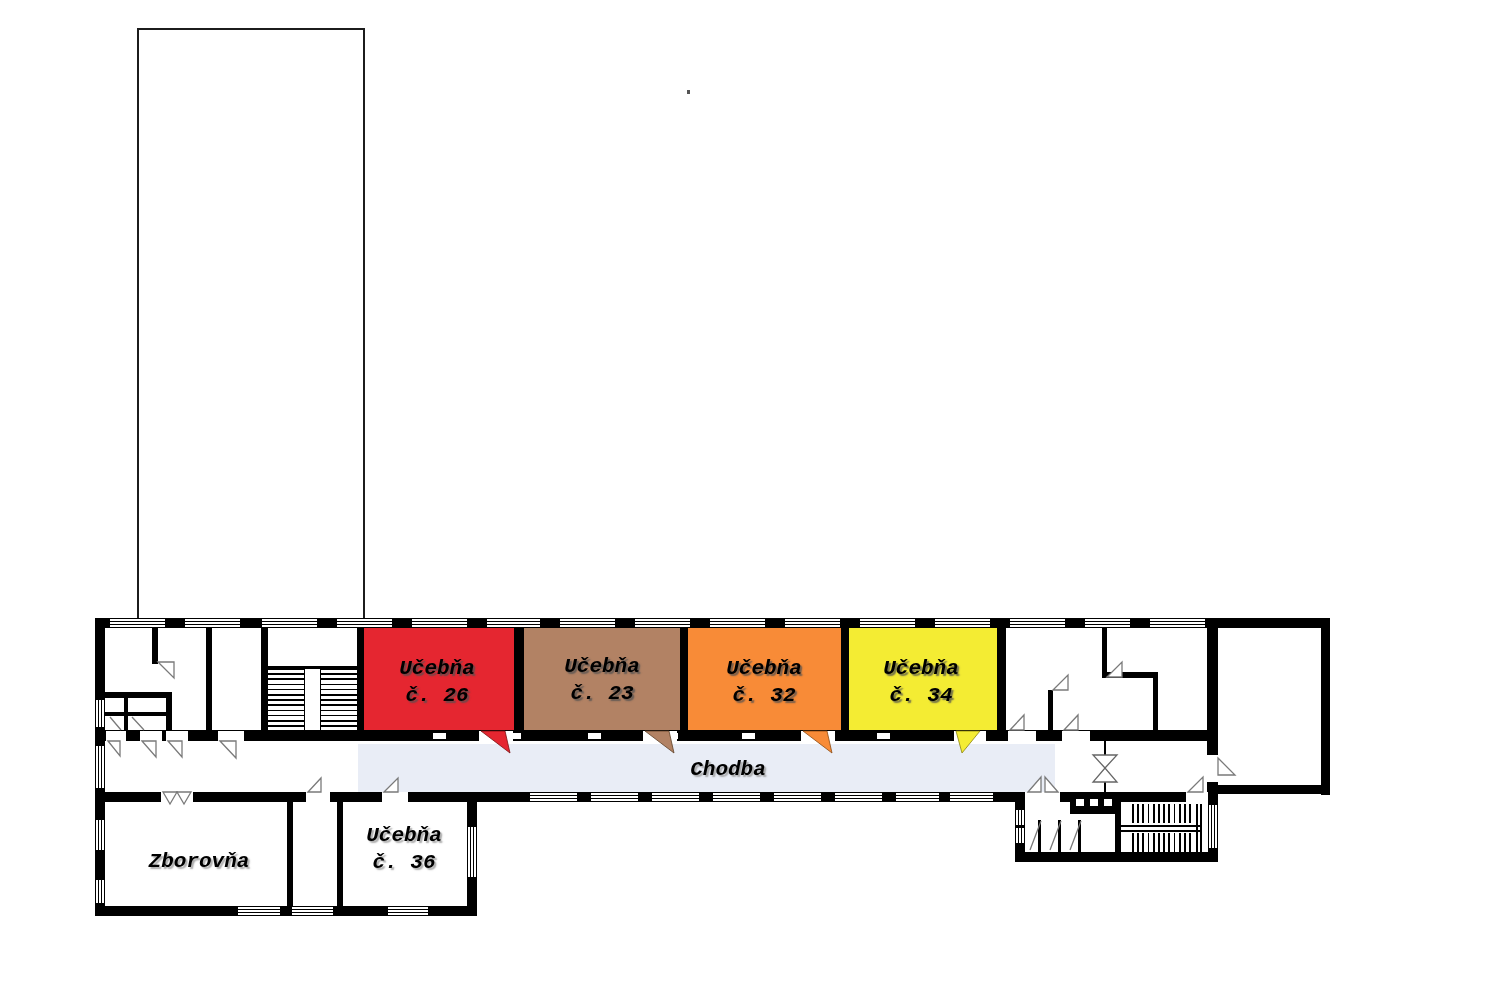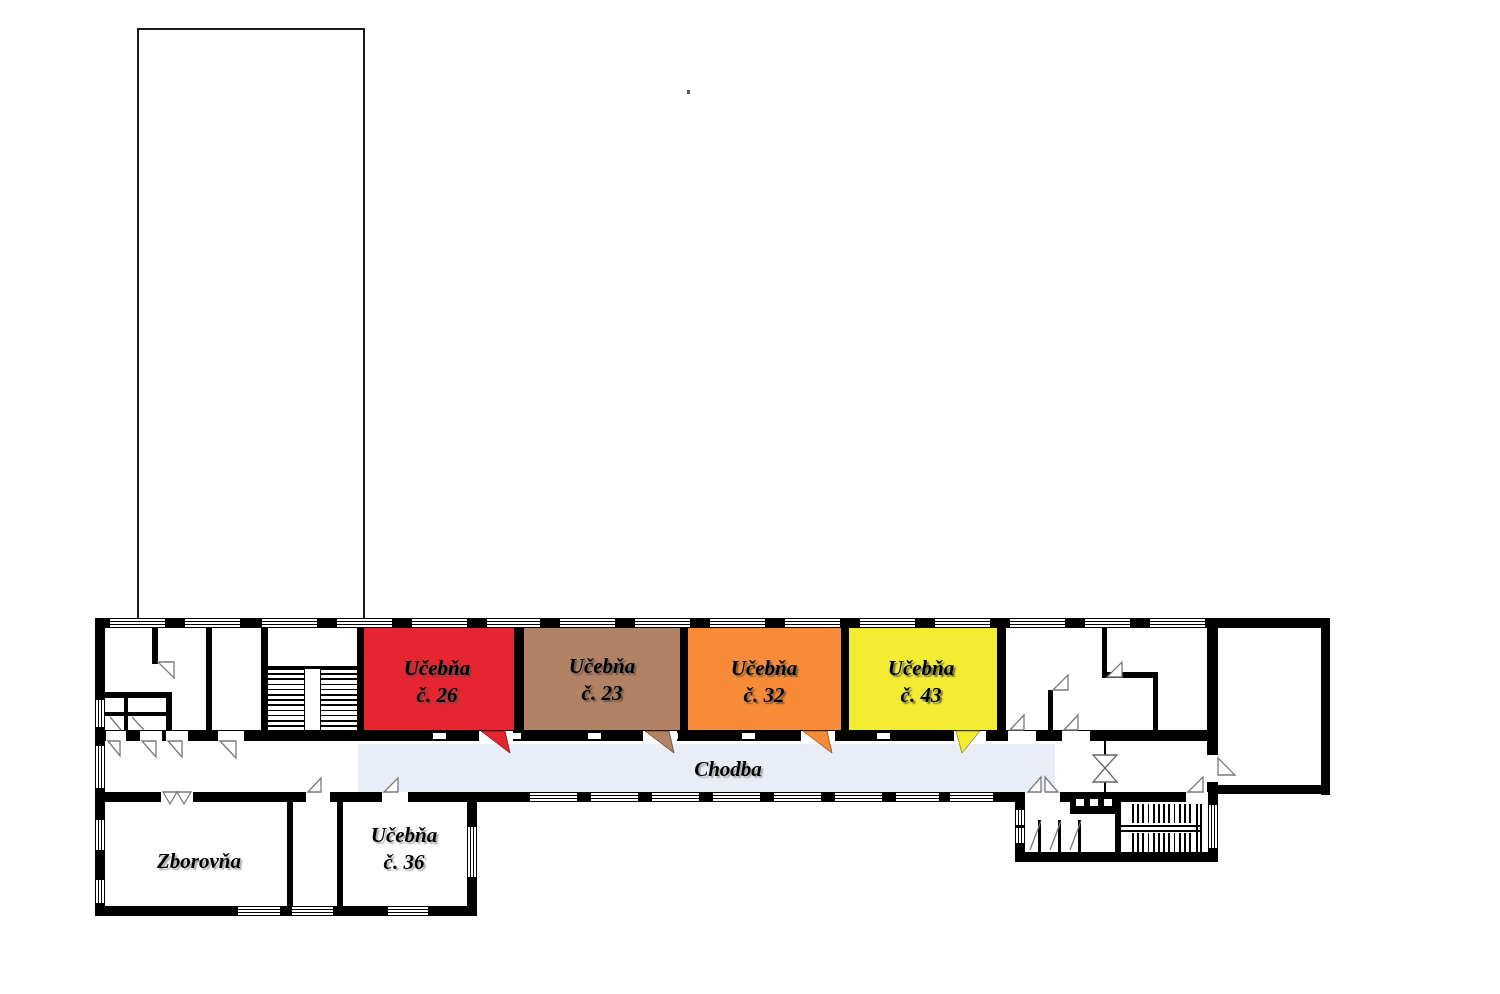--- a/index.html
+++ b/index.html
@@ -1,17 +1,17 @@
 <!DOCTYPE html>
 <html><head>
 <meta charset="utf-8">
 <style>
   html,body{margin:0;padding:0;background:#fff;}
   .canvas{position:relative;width:1500px;height:994px;background:#fff;overflow:hidden;
-          font-family:Liberation Serif, serif;}
+          font-family:Liberation Mono, monospace;}
   .abs{position:absolute;}
   .w{position:absolute;background:#000;}
   .gap{position:absolute;background:#fff;}
   .notch{position:absolute;background:#fff;}
   
   .winH{position:absolute;height:8px;background:linear-gradient(to bottom,
         #fff 0 2px,#000 2px 3.4px,#fff 3.4px 4.8px,#000 4.8px 6.2px,#fff 6.2px 8px);}
   
   .winV{position:absolute;width:8px;background:linear-gradient(to right,
         #fff 0 2px,#000 2px 3.4px,#fff 3.4px 4.8px,#000 4.8px 6.2px,#fff 6.2px 8px);}
@@ -209,21 +209,21 @@
   <div class="room-label" style="left:602px;top:680px;">
     <div>Učebňa</div>
     <div>č. 23</div>
   </div>
   <div class="room-label" style="left:764px;top:682px;">
     <div>Učebňa</div>
     <div>č. 32</div>
   </div>
   <div class="room-label" style="left:921px;top:682px;">
     <div>Učebňa</div>
-    <div>č. 43</div>
+    <div>č. 34</div>
   </div>
   <div class="room-label light" style="left:404px;top:849px;">
     <div>Učebňa</div>
     <div>č. 36</div>
   </div>
   <div class="room-label light" style="left:199px;top:861px;">
     <div>Zborovňa</div>
   </div>
   <div class="room-label light" style="left:728px;top:769px;">
     <div>Chodba</div>

